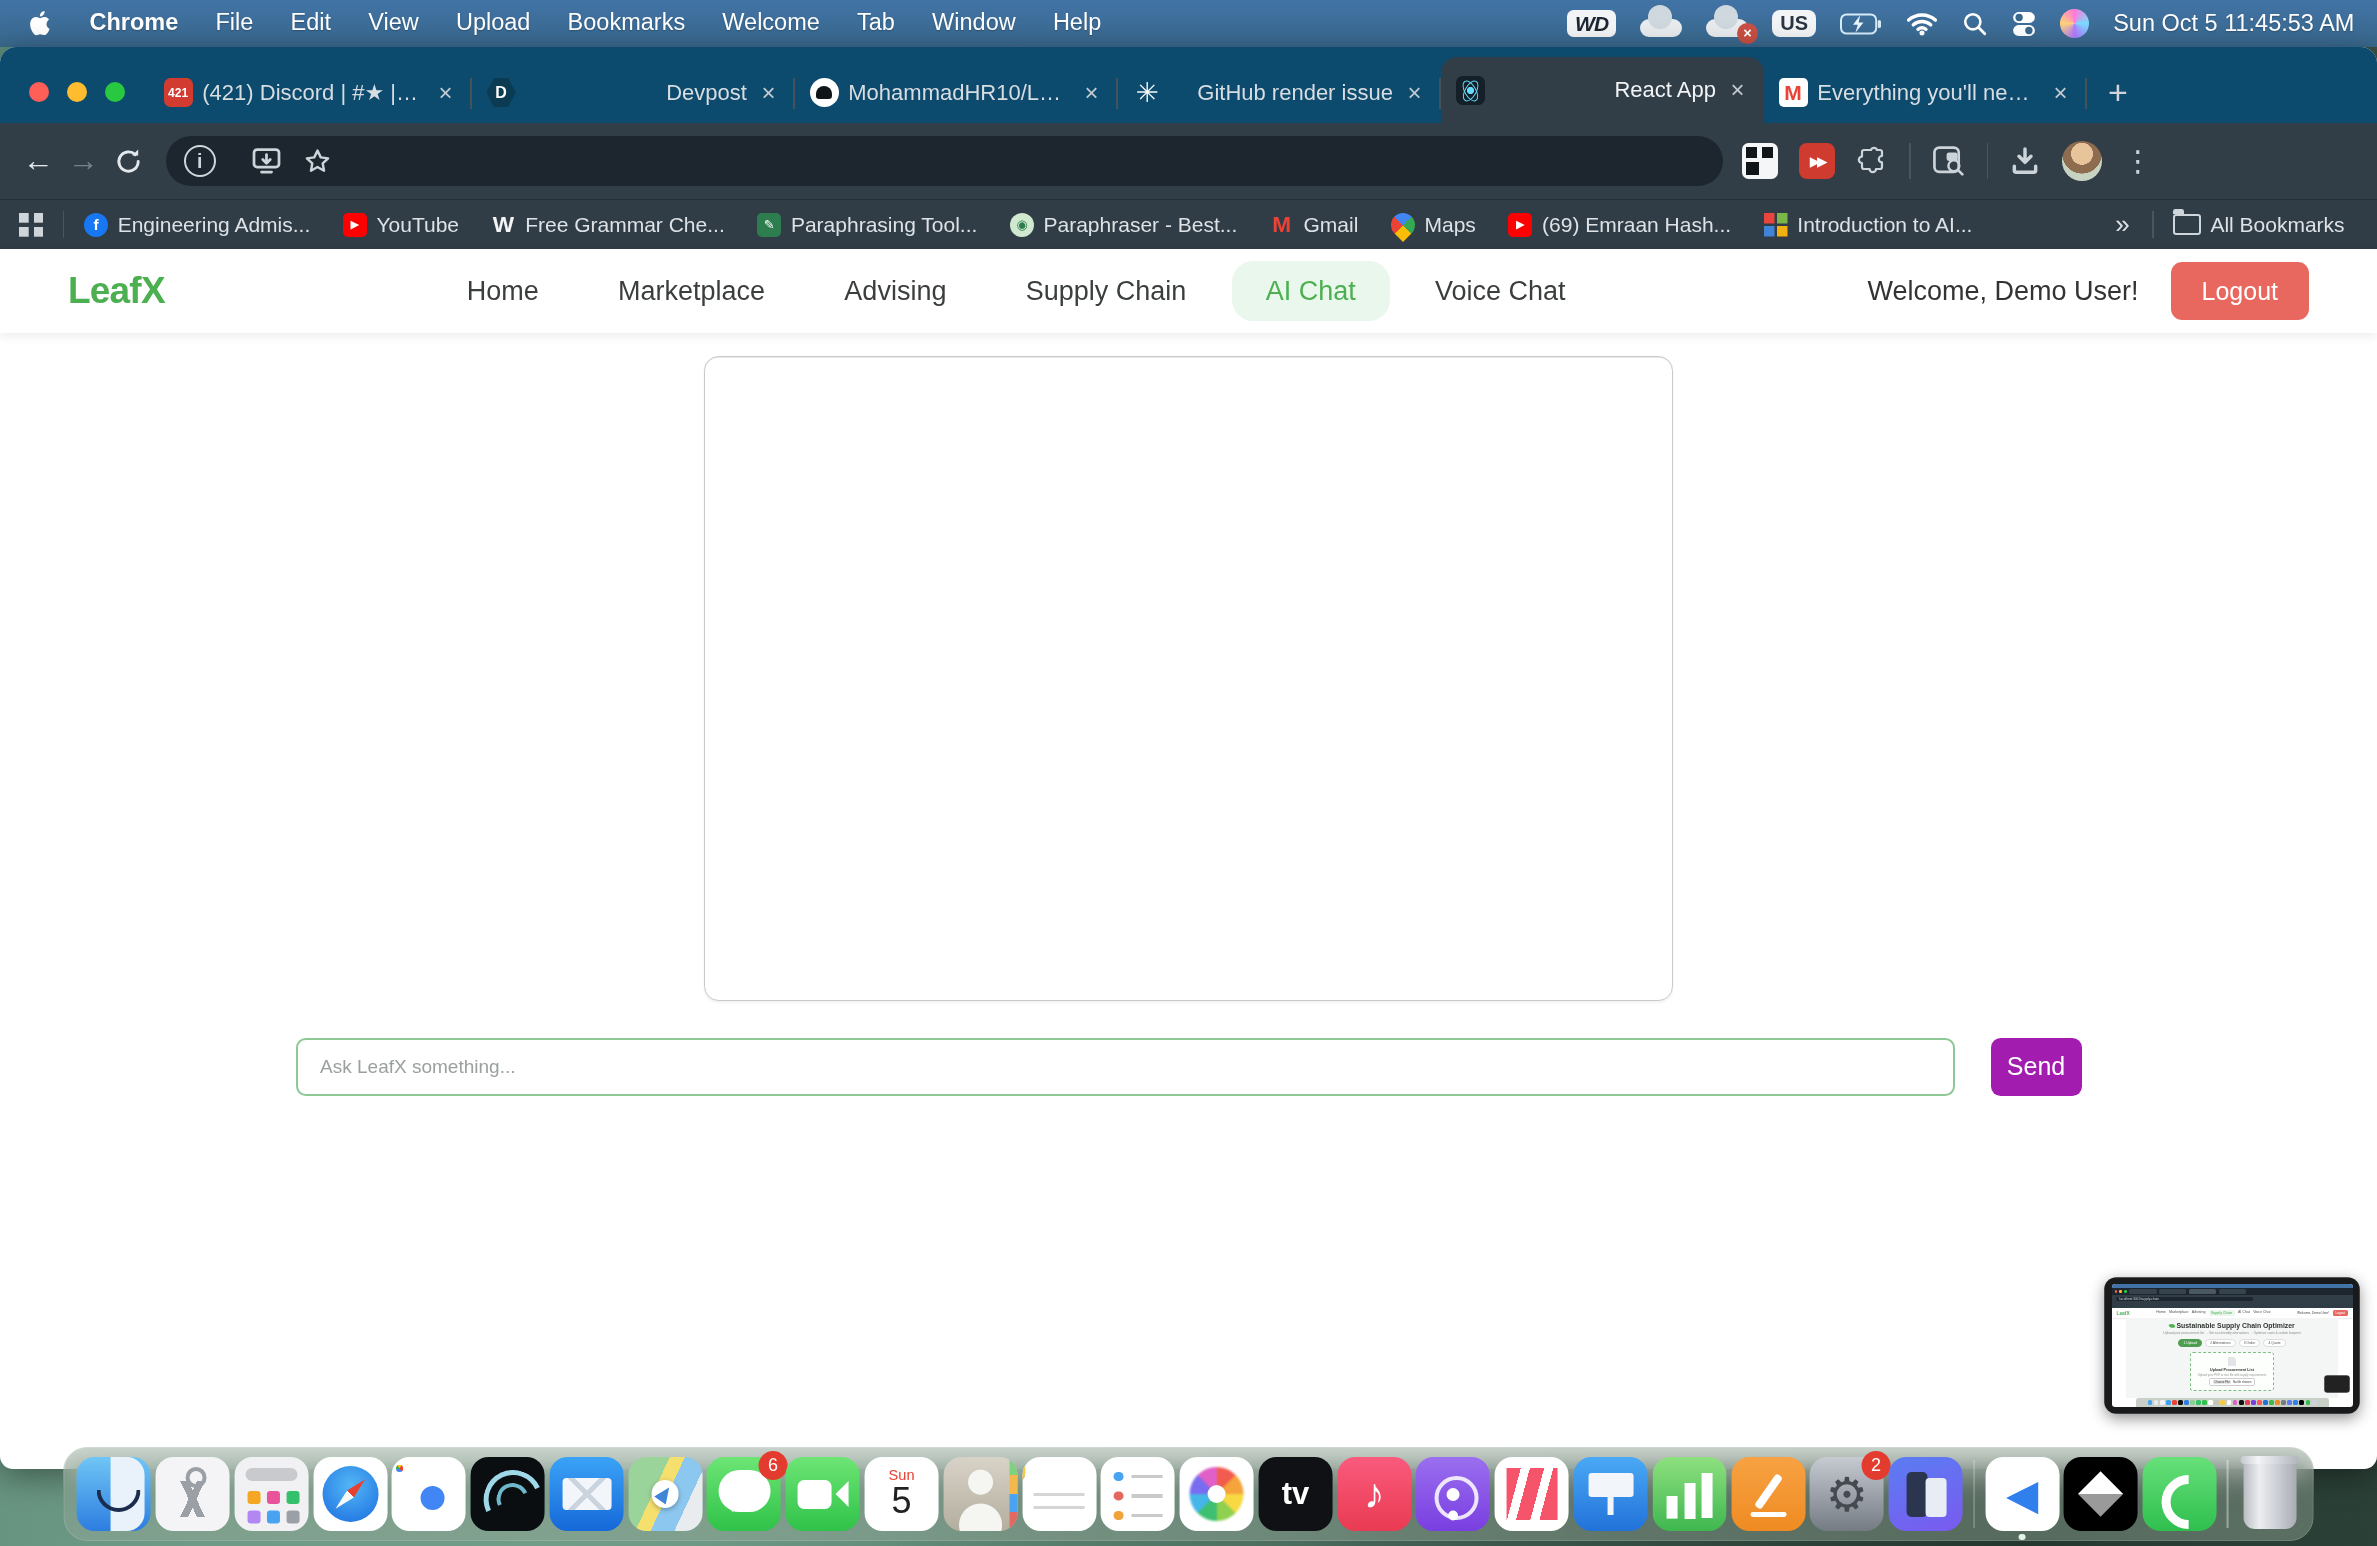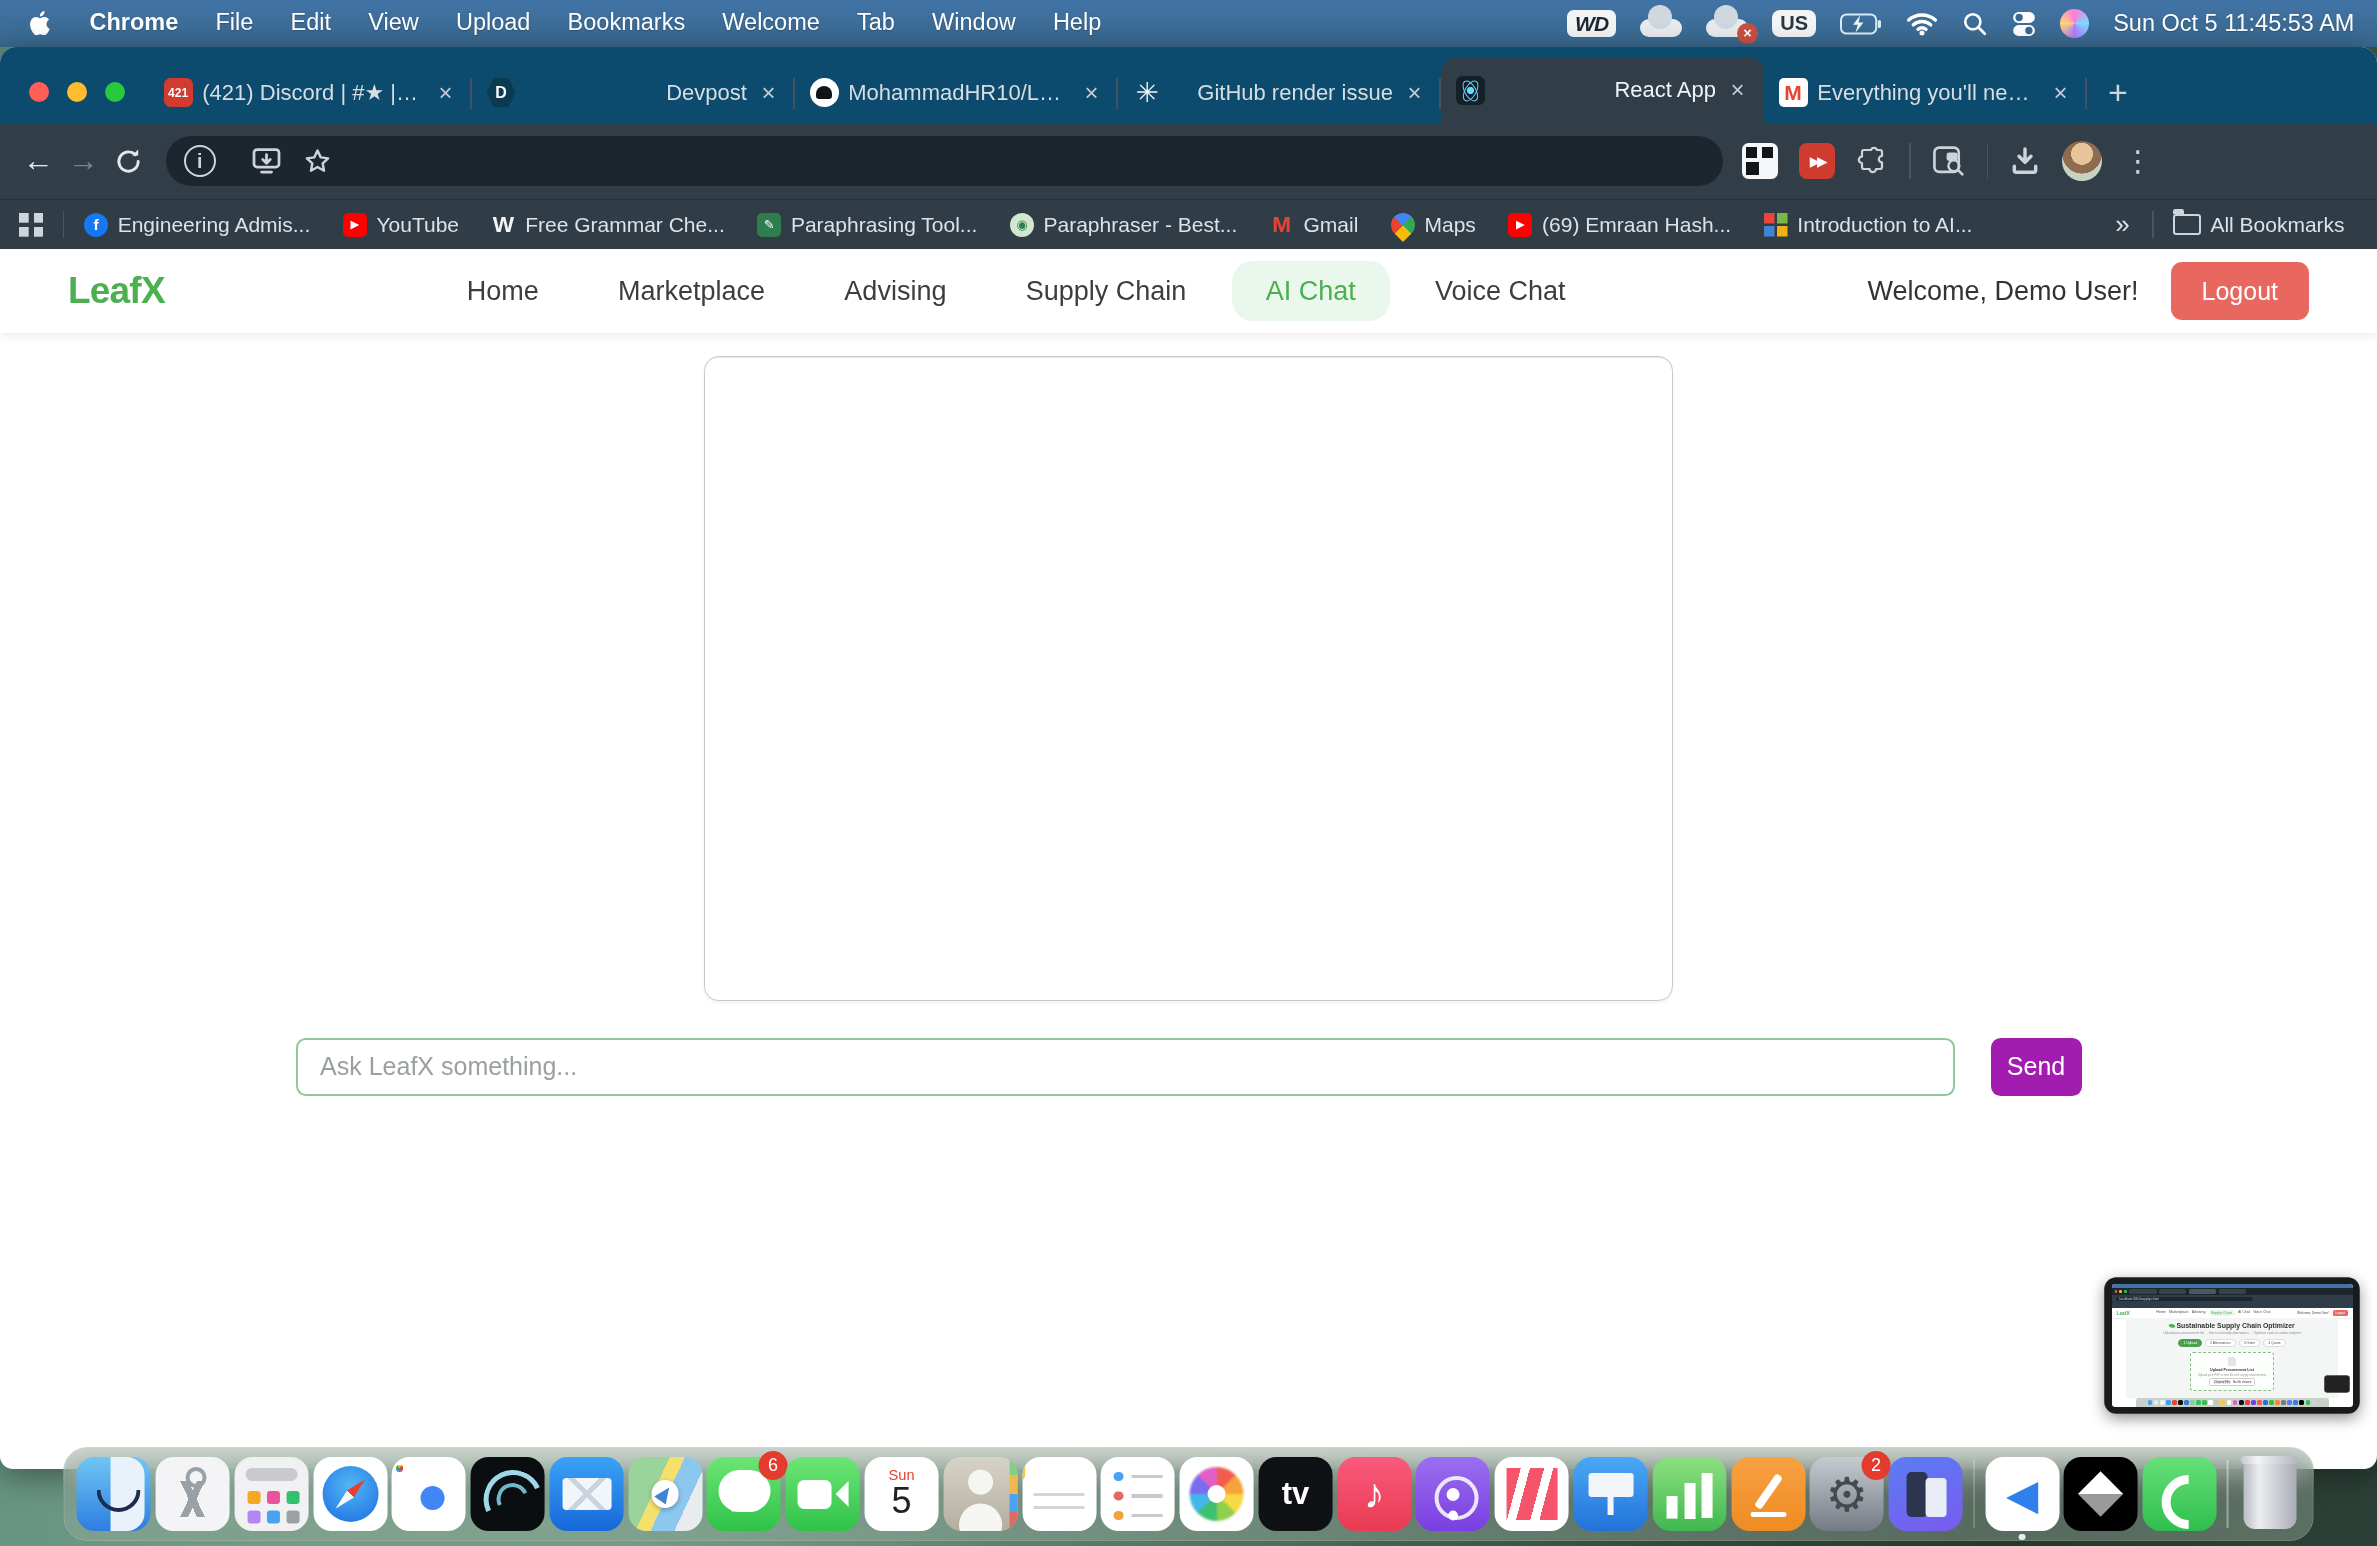--- a/index.html
+++ b/index.html
@@ -132,21 +132,21 @@
   .hdr-right { display:flex; align-items:center; gap:32px; }
   .welcome { color:#333; font-size:27px; white-space:nowrap; }
   .logout { background:#e8685f; color:#fff; font-size:25px; border:none;
     padding:14.6px 31px; border-radius:11.3px; }
 
   .chatbox { width:969px; height:645px; margin:22.6px auto 0; border:1.6px solid #c7c9cb;
     border-radius:14.6px; background:#fff;
     box-shadow:0 0.8px 0 rgba(0,0,0,.12) inset, 0 1.6px 2.4px rgba(0,0,0,.05); }
   .inputrow { display:flex; align-items:center; justify-content:center; gap:36px; margin-top:37px; }
   .chatinput { width:1659px; height:58px; border:2.4px solid #90c895; border-radius:9.7px;
-    font-size:25px; padding:0 22.6px; color:#be185d; outline:none;
+    font-size:19px; padding:0 22.6px; color:#be185d; outline:none;
     font-family:"Liberation Sans","DejaVu Sans",sans-serif; }
   .chatinput::placeholder { color:#9aa0a0; }
   .sendbtn { width:91px; height:58px; background:#a21caf; color:#fff; border:none;
     border-radius:9.7px; font-size:25px; }
 
   
   .pip { position:absolute; top:1029px; right:18px; width:254px; height:135px;
     background:#181a1c; border-radius:11.3px; padding:5.7px 6.5px;
     box-shadow:0 4.9px 14.6px rgba(0,0,0,.45), 0 0 0 0.8px #2c2e30; }
   .mini { width:100%; height:100%; border-radius:3.2px; overflow:hidden; background:#fff;

